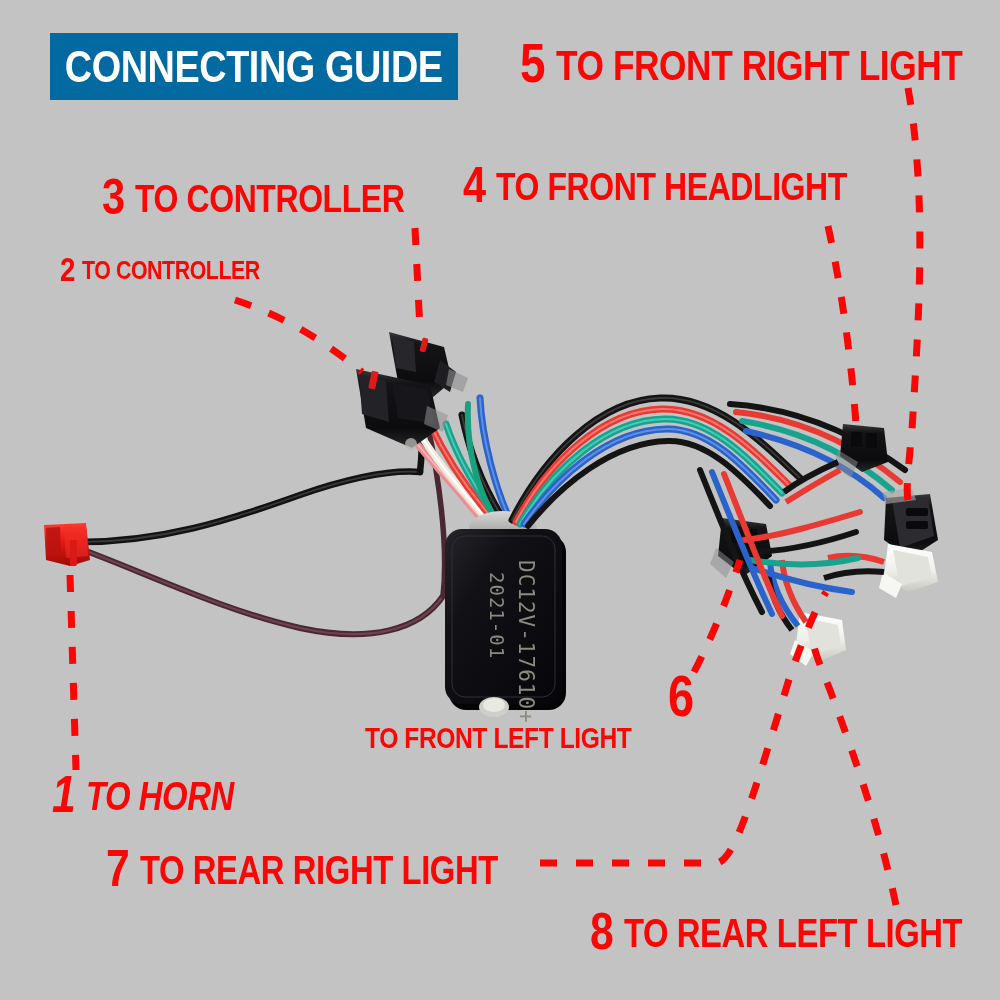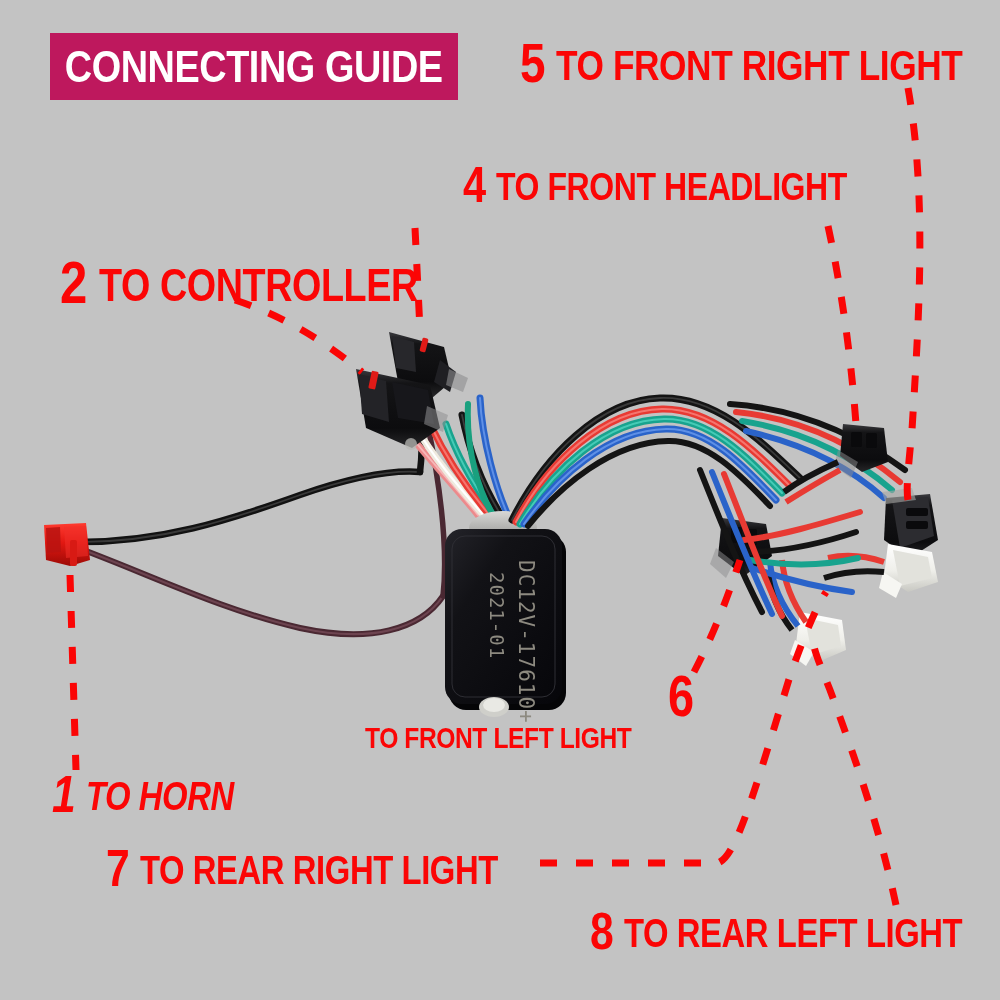--- a/index.html
+++ b/index.html
@@ -36,21 +36,21 @@
     vertical-align:-2px;
     margin-right:.10em;
   }
   .lbl .txt{display:inline-block;}
 
   
   #title-banner{
     position:absolute;
     left:50px;top:33px;
     width:408px;height:67px;
-    background:#be185d;
+    background:#0369a1;
     display:flex;align-items:center;justify-content:center;
     box-sizing:border-box;
   }
   #title-banner .ttxt{
     color:#ffffff;
     font-weight:bold;
     font-size:44px;
     letter-spacing:-0.5px;
     transform:scaleX(.86);
     white-space:nowrap;
@@ -256,26 +256,29 @@
   </svg>
 
   <div id="title-banner">
     <span class="ttxt">CONNECTING GUIDE</span>
   </div>
 
   <div class="lbl" style="left:520px;top:35px;font-size:43px;">
     <span class="num" style="transform: scaleX(0.82); transform-origin: left center;">5</span><span class="txt" style="transform: scaleX(0.82); transform-origin: left center;">TO FRONT RIGHT LIGHT</span>
   </div>
 
+  <div class="lbl" style="left:102px;top:172px;font-size:39px;">
+    <span class="num" style="transform: scaleX(0.82); transform-origin: left center;">3</span><span class="txt" style="transform: scaleX(0.82); transform-origin: left center;">TO CONTROLLER</span>
+  </div>
 
   <div class="lbl" style="left:463px;top:160px;font-size:39px;">
     <span class="num" style="transform: scaleX(0.82); transform-origin: left center;">4</span><span class="txt" style="transform: scaleX(0.82); transform-origin: left center;">TO FRONT HEADLIGHT</span>
   </div>
 
-  <div class="lbl" style="left:60px;top:253px;font-size:46px;">
+  <div class="lbl" style="left:60px;top:253px;font-size:26px;">
     <span class="num" style="transform: scaleX(0.82); transform-origin: left center;">2</span><span class="txt" style="transform: scaleX(0.82); transform-origin: left center;">TO CONTROLLER</span>
   </div>
 
   <div class="lbl" style="left:668px;top:668px;font-size:44px;">
     <span class="num" style="transform: scaleX(0.82); transform-origin: left center;">6</span>
   </div>
   <div class="lbl" style="left:365px;top:723px;font-size:30px;">
     <span class="txt" style="transform: scaleX(0.82); transform-origin: left center;">TO FRONT LEFT LIGHT</span>
   </div>
 

